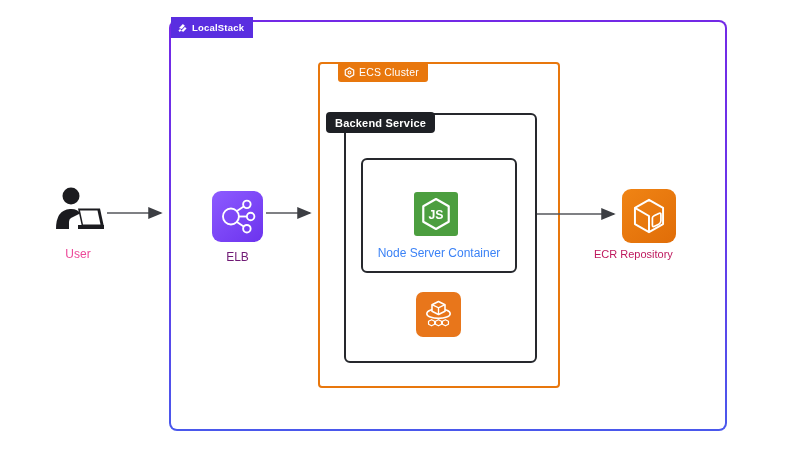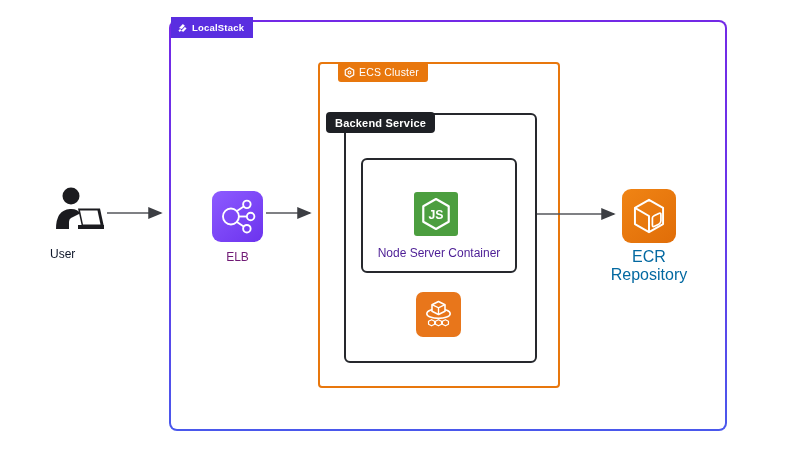--- a/index.html
+++ b/index.html
@@ -23,24 +23,24 @@
   .svc-box{position:absolute;left:344px;top:113px;width:193px;height:250px;border:2px solid #26282d;border-radius:6px;box-sizing:border-box;background:#fff;}
   .task-box{position:absolute;left:361px;top:158px;width:156px;height:115px;border:2px solid #26282d;border-radius:6px;box-sizing:border-box;background:#fff;}
 
   .icon-tile{position:absolute;display:flex;align-items:center;justify-content:center;box-sizing:border-box;}
   .node-tile{left:414px;top:192px;width:44px;height:44px;background:#4c9e3f;border-radius:3px;}
   .ecs-svc-tile{left:416px;top:292px;width:45px;height:45px;background:#e8761b;border-radius:7px;}
   .elb-tile{left:212px;top:191px;width:51px;height:51px;border-radius:9px;background:linear-gradient(140deg,#8d5bff 0%,#6c33ee 100%);}
   .ecr-tile{left:622px;top:189px;width:54px;height:54px;border-radius:9px;background:linear-gradient(140deg,#f08414 0%,#e06d08 100%);}
   .user-wrap{left:50px;top:185px;width:56px;height:56px;background:transparent;}
 
-  .node-label{position:absolute;left:353px;top:246px;width:172px;text-align:center;color:#4c1d95;font-size:12px;}
+  .node-label{position:absolute;left:353px;top:246px;width:172px;text-align:center;color:#3b82f6;font-size:12px;}
   .elb-label{position:absolute;left:205px;top:250px;width:65px;text-align:center;color:#701a75;font-size:12px;}
-  .ecr-label{position:absolute;left:594px;top:248px;width:110px;text-align:center;color:#0369a1;font-size:16px;}
-  .user-label{position:absolute;left:50px;top:247px;width:56px;color:#0f172a;font-size:12px;}
+  .ecr-label{position:absolute;left:594px;top:248px;width:110px;text-align:left;color:#be185d;font-size:11px;}
+  .user-label{position:absolute;left:50px;top:247px;width:56px;text-align:center;color:#ec4899;font-size:12px;}
 
   .arrows{position:absolute;left:0;top:0;width:800px;height:450px;pointer-events:none;}
 </style>
 </head>
 <body>
 
 <div class="canvas">
 
   <div class="outer-box">
     <div class="inner-white"></div>

